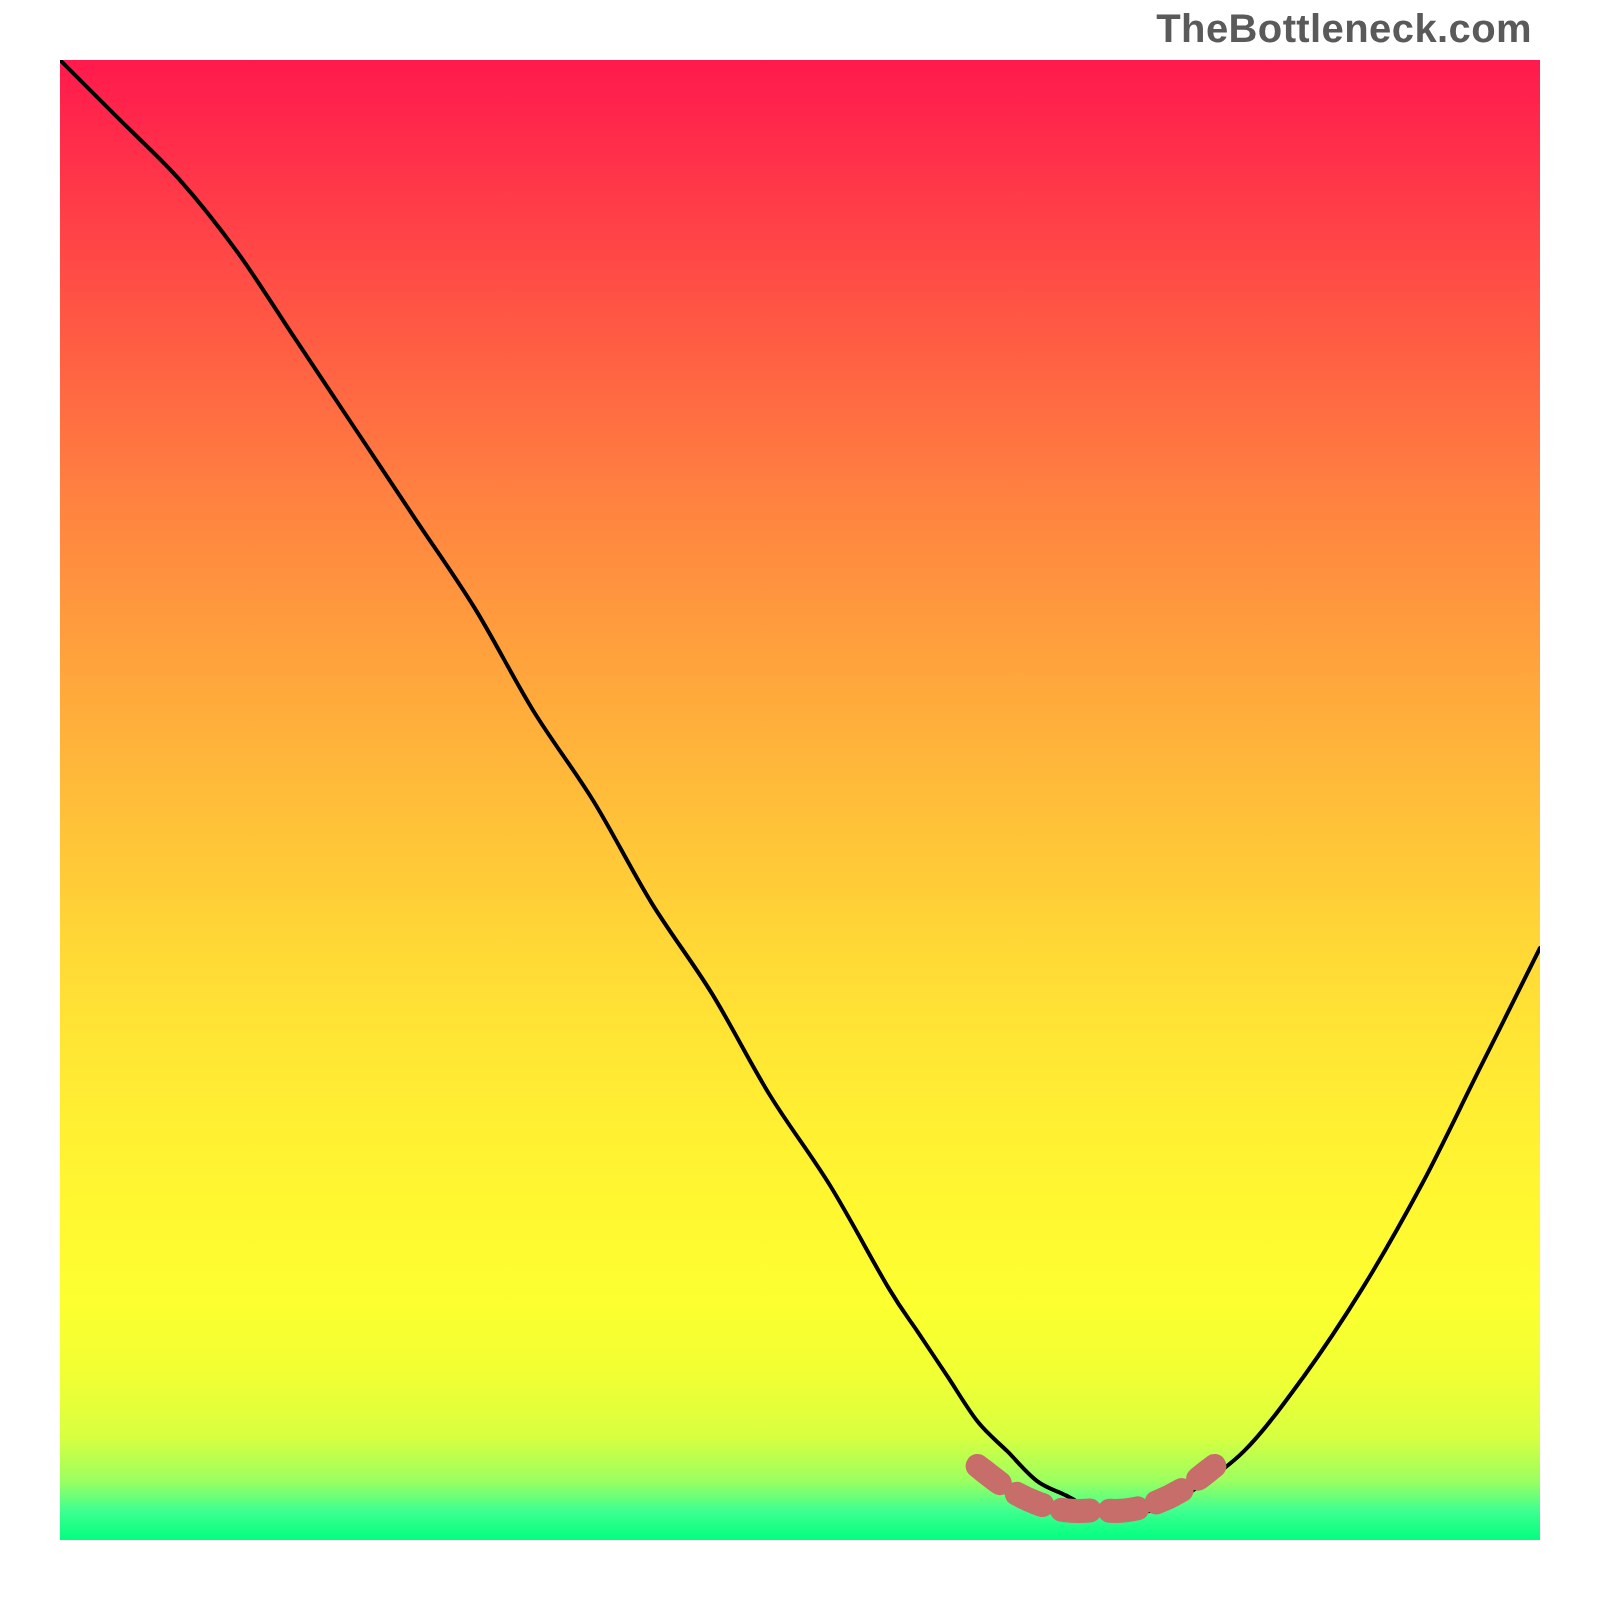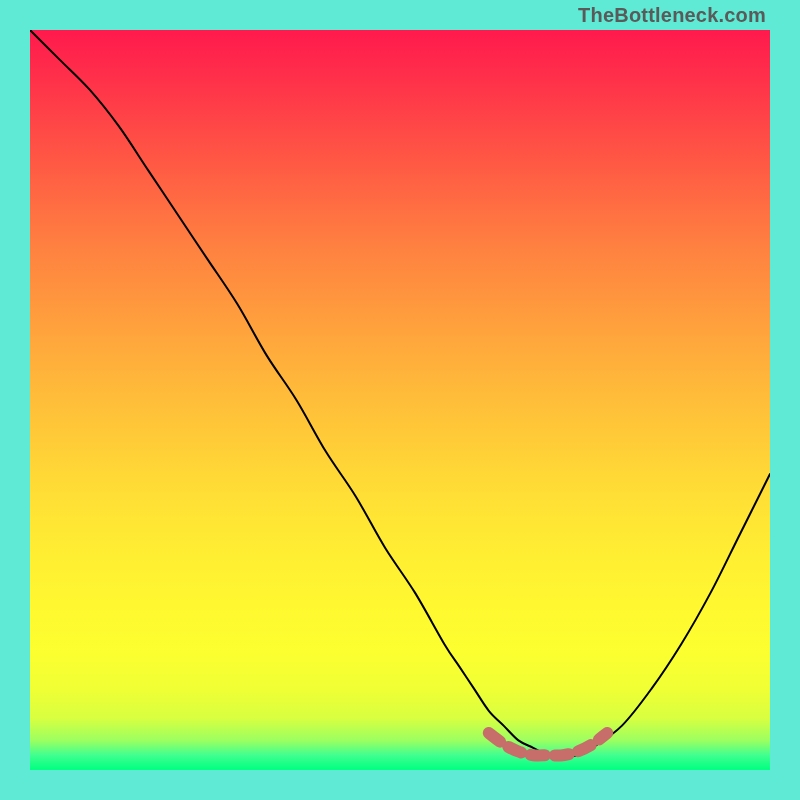--- a/index.html
+++ b/index.html
@@ -7,21 +7,21 @@
     padding: 0;
     width: 800px;
     height: 800px;
     background: #000;
     overflow: hidden;
   }
   .chart-container {
     position: relative;
     width: 800px;
     height: 800px;
-    background: #5eead4;
+    background: #ffffff;
   }
   .plot-area {
     position: absolute;
     left: 30px;
     top: 30px;
     width: 740px;
     height: 740px;
     background: linear-gradient(to bottom,
       #ff1a4d 0%,
       #ff2e4a 6%,

